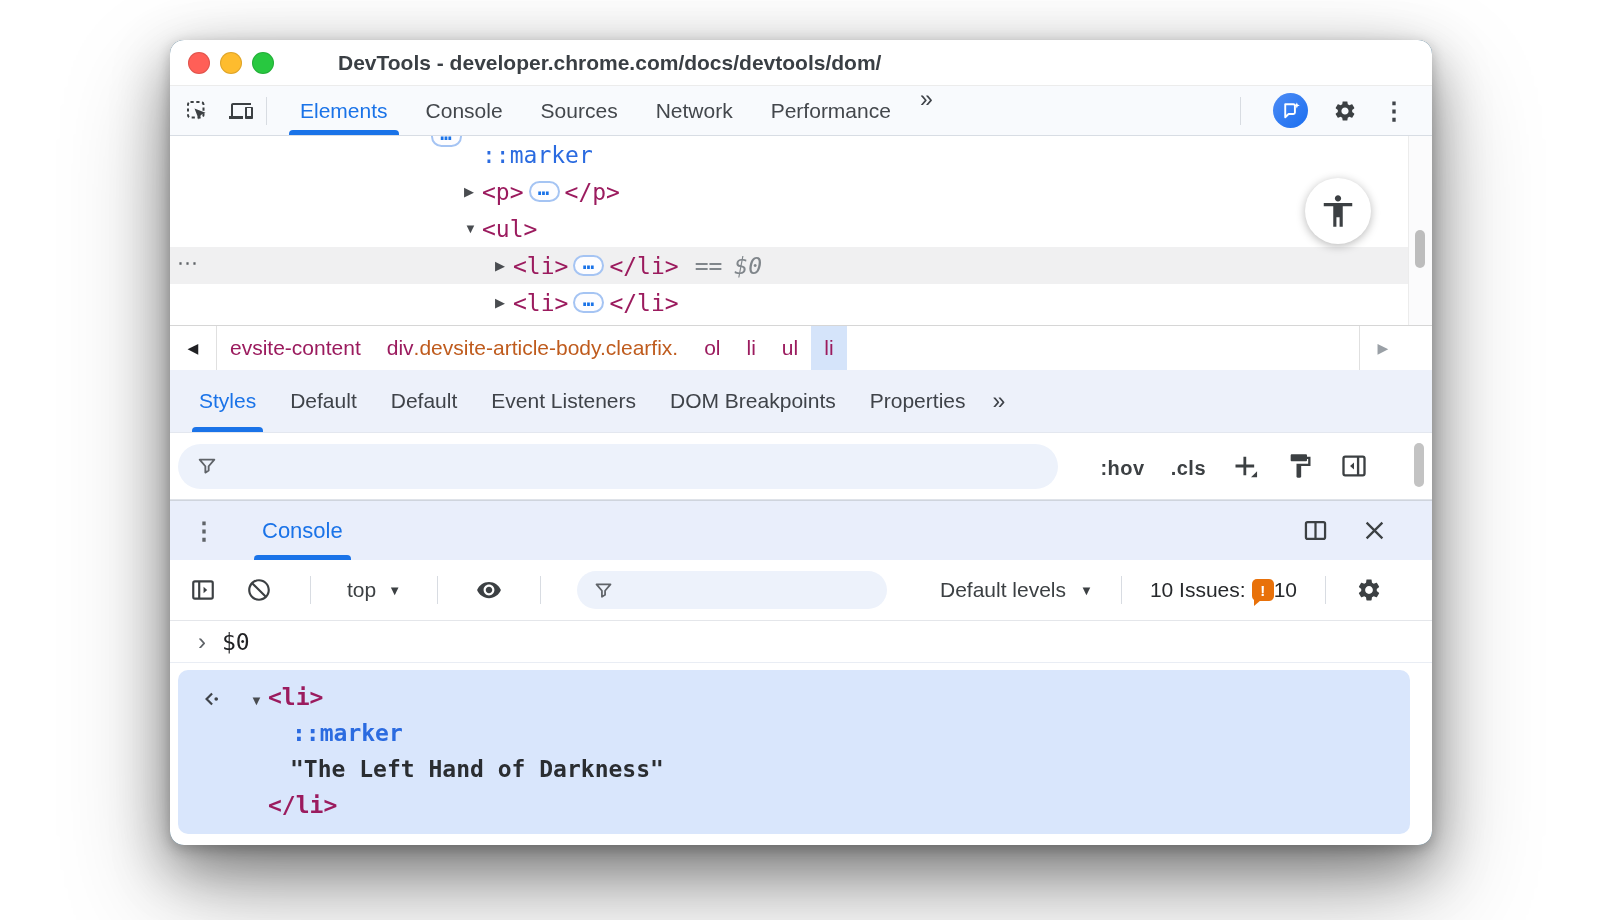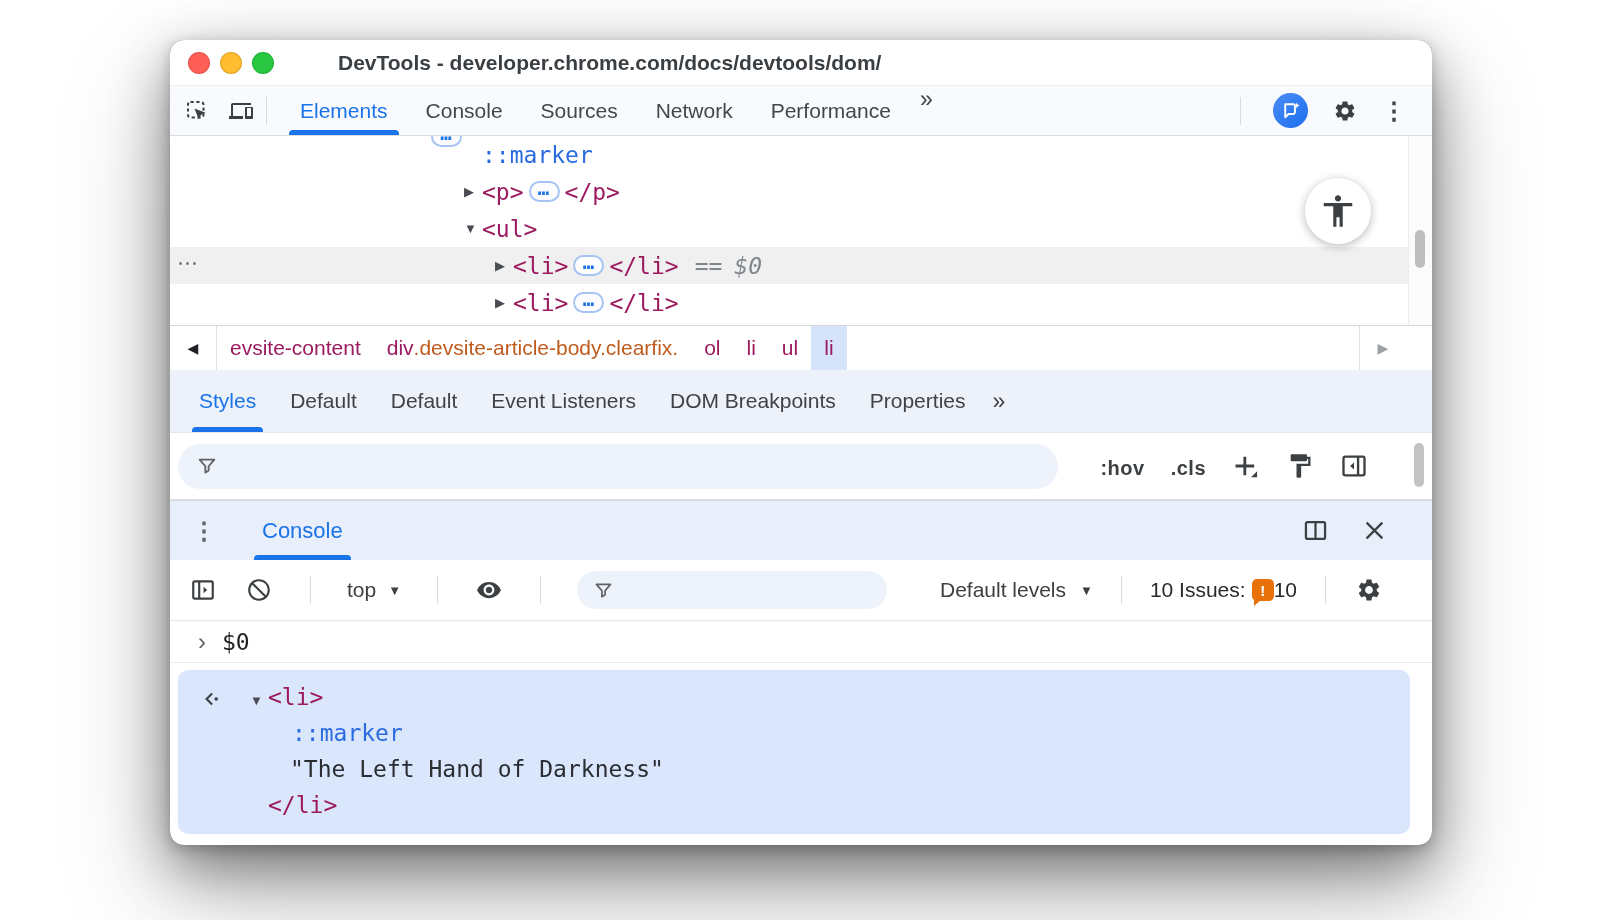--- a/index.html
+++ b/index.html
@@ -129,21 +129,21 @@
     border-left:7px solid #e8710a; border-bottom:6px solid transparent; }
 
   
   .console-body { top:581px; height:224px; background:#fff;
     font-family:"DejaVu Sans Mono", monospace; font-size:23px; color:#202124; }
   .cmd-row { height:42px; display:flex; align-items:center; padding-left:28px;
     border-bottom:1px solid #e9edf4; }
   .prompt { color:#5f6368; font-size:24px; margin-right:16px; font-family:"Liberation Sans", sans-serif; }
   .result-block { position:relative; margin:7px 22px 0 8px; height:164px; background:#d9e6fc;
     border-radius:10px; padding-top:9px; }
-  .rline { height:36px; line-height:36px; white-space:pre; }
+  .rline { height:36px; line-height:36px; white-space:pre;font-weight:bold; }
   .rl1 { padding-left:72px; }
   .rl2 { padding-left:114px; }
   .rl3 { padding-left:112px; }
   .rl4 { padding-left:90px; }
   .ret-icn { position:absolute; left:24px; top:18px; width:22px; height:22px; color:#3f4349; }
   .ret-icn svg { width:22px; height:22px; }
   .str { color:#2a2d31; }
 </style>
 </head>
 <body>

